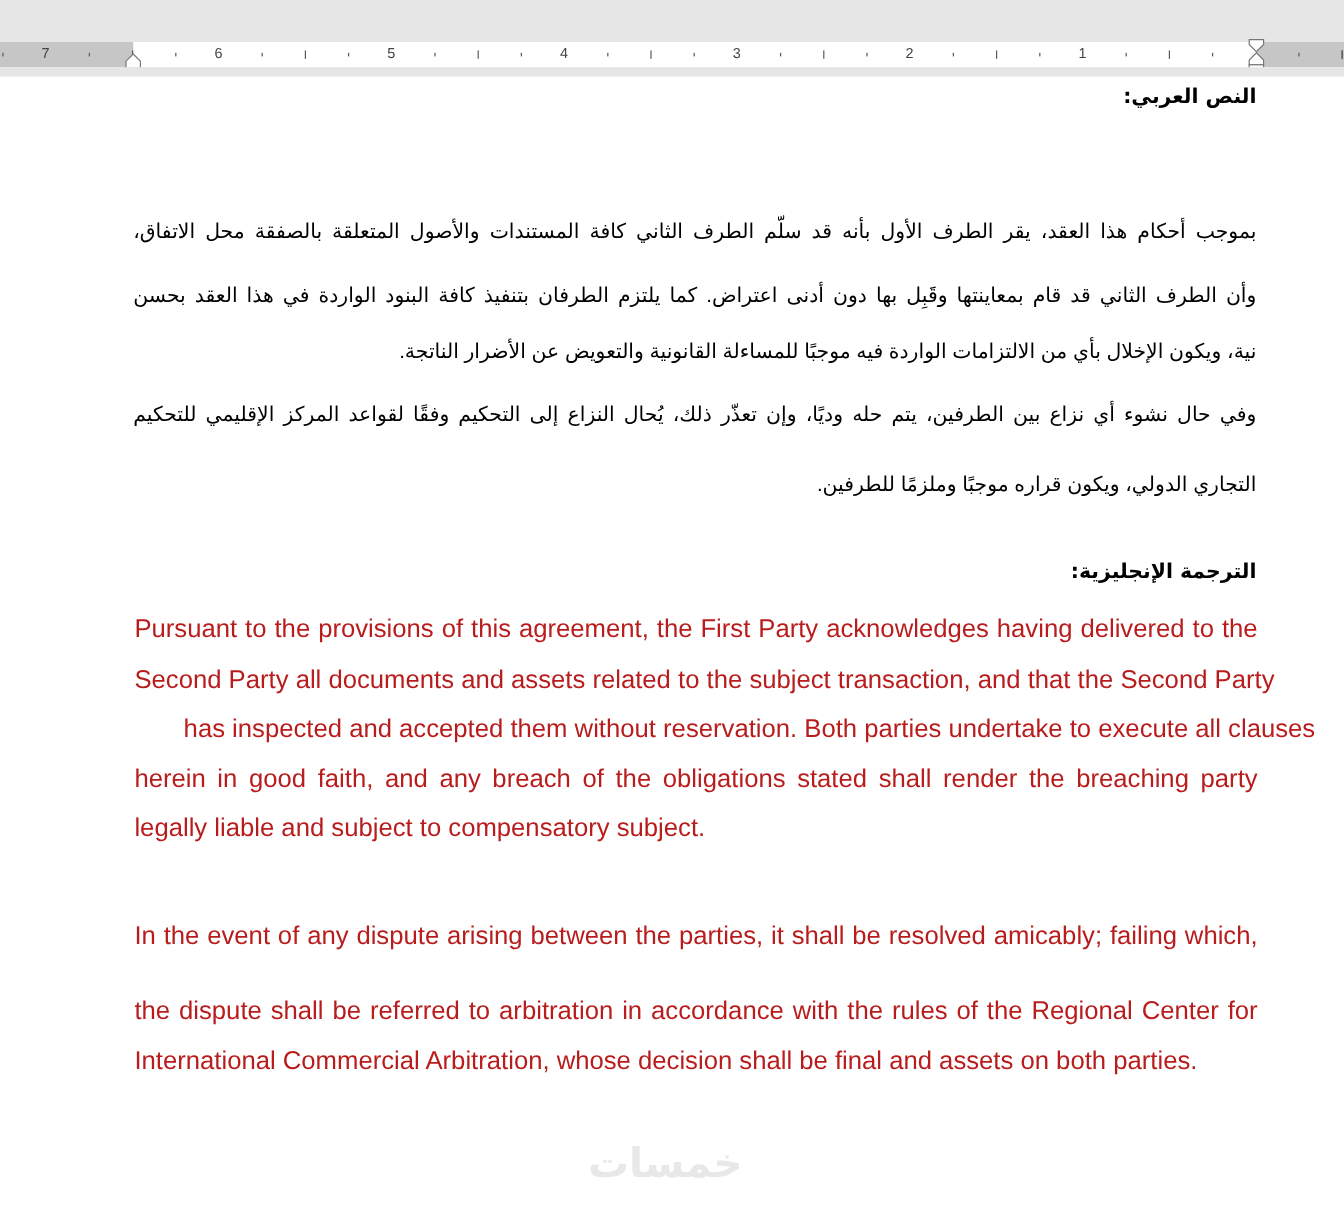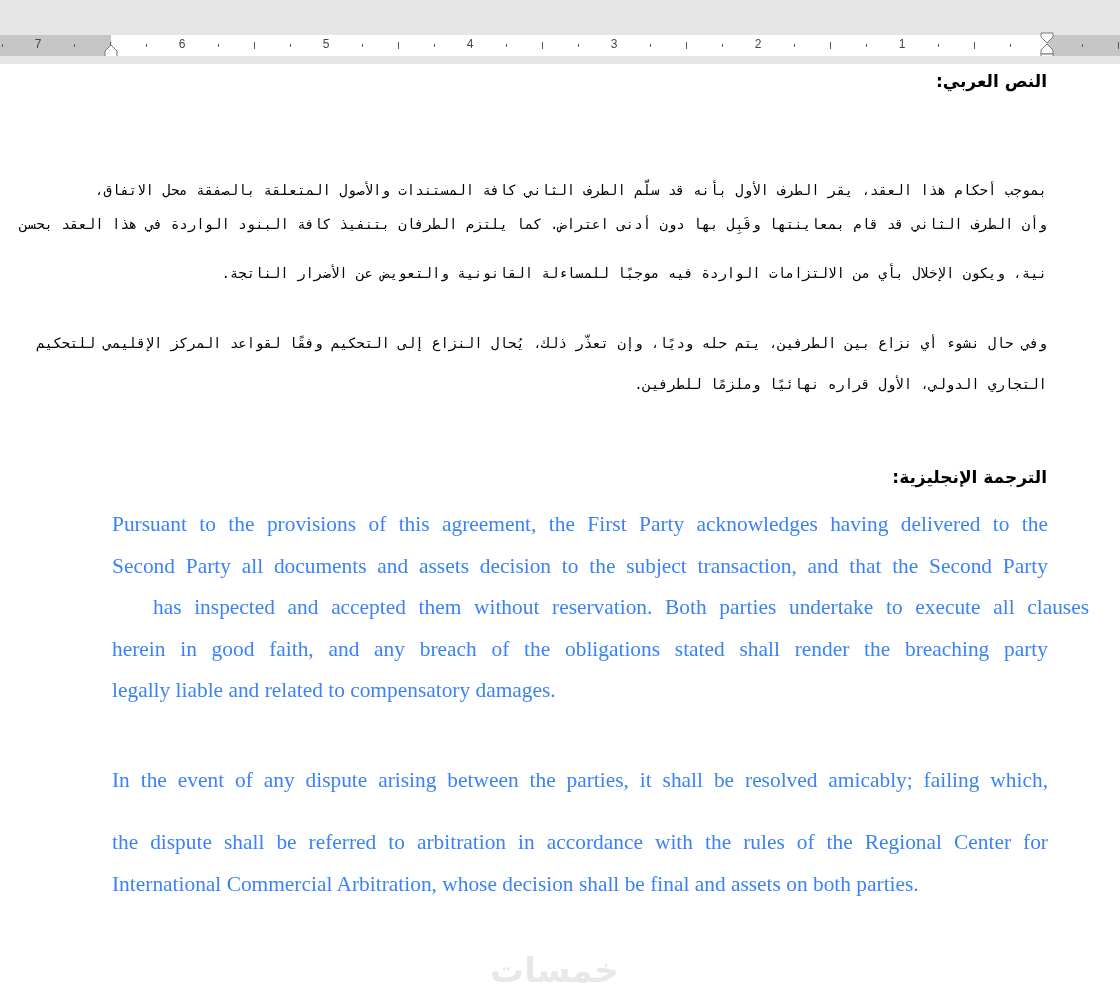--- a/index.html
+++ b/index.html
@@ -11,23 +11,23 @@
   .ruler-body { position:absolute; left:111px; top:0; width:936px; height:21px; background:#ffffff; }
   .ruler-under { position:absolute; left:0; top:56px; width:1120px; height:8px; background:#e6e6e6; }
   .tick { position:absolute; width:1px; background:#5a5a5a; }
   .tick.small { height:3px; top:9px; }
   .tick.big { height:7px; top:7px; }
   .rnum { position:absolute; top:2px; font-family:"Liberation Sans", sans-serif; font-size:12px; color:#444; transform:translateX(-50%); }
   .marker { position:absolute; }
   .page { position:absolute; left:0; top:64px; width:1120px; height:941px; background:#fff; }
   .ar { position:absolute; direction:rtl; text-align:justify; text-align-last:right; font-family:"DejaVu Sans", sans-serif; font-size:17px; color:#000; }
   .ar-head { font-weight:bold; font-size:17px; text-align:center; }
-  .ar-line { position:absolute; right:73px; width:936px; direction:rtl; text-align:justify; text-align-last:justify; font-family:Liberation Mono, monospace; font-size:14px; white-space:nowrap; color:#000; }
-  .ar-line.last { text-align-last:right; }
-  .en-line { position:absolute; left:112px; width:936px; text-align:justify; text-align-last:justify; font-family:Liberation Serif, serif; font-size:21.4px; color:#3b82f6; white-space:nowrap; }
+  .ar-line { position:absolute; right:73px; width:936px; direction:rtl; text-align:justify; text-align-last:justify; font-family:Liberation Sans, sans-serif; font-size:17px; white-space:nowrap; color:#000; }
+  .ar-line.last { text-align-last:right;margin-top:17px; }
+  .en-line { position:absolute; left:112px; width:936px; text-align:justify; text-align-last:justify; font-family:Liberation Sans, sans-serif; font-size:21.4px; color:#b91c1c; white-space:nowrap; }
   .en-line.last { text-align-last:left; }
   .watermark { position:absolute; left:490px; top:950px; font-family:"DejaVu Sans", sans-serif; font-size:34px; color:#e8e8e8; font-weight:bold; direction:rtl; }
 </style>
 </head>
 <body>
 
 <div class="topbar"></div>
 
 <div class="ruler">
   <div class="ruler-margin-left"></div>
@@ -77,37 +77,37 @@
   </svg>
 </div>
 <div class="ruler-under"></div>
 
 <div class="page"></div>
 
 <div class="ar ar-head" style="right:73px; top:71px;">النص العربي:</div>
 
 <div>
   <div class="ar-line" style="top:182px;">بموجب أحكام هذا العقد، يقر الطرف الأول بأنه قد سلّم الطرف الثاني كافة المستندات والأصول المتعلقة بالصفقة محل الاتفاق،</div>
-  <div class="ar-line" style="top:216px;">وأن الطرف الثاني قد قام بمعاينتها وقَبِل بها دون أدنى اعتراض. كما يلتزم الطرفان بتنفيذ كافة البنود الواردة في هذا العقد بحسن</div>
+  <div class="ar-line" style="top:236px;">وأن الطرف الثاني قد قام بمعاينتها وقَبِل بها دون أدنى اعتراض. كما يلتزم الطرفان بتنفيذ كافة البنود الواردة في هذا العقد بحسن</div>
   <div class="ar-line last" style="top:265px;">نية، ويكون الإخلال بأي من الالتزامات الواردة فيه موجبًا للمساءلة القانونية والتعويض عن الأضرار الناتجة.</div>
 </div>
 
 <div>
   <div class="ar-line" style="top:335px;margin-left:12px;">وفي حال نشوء أي نزاع بين الطرفين، يتم حله وديًا، وإن تعذّر ذلك، يُحال النزاع إلى التحكيم وفقًا لقواعد المركز الإقليمي للتحكيم</div>
-  <div class="ar-line last" style="top:376px;">التجاري الدولي، الأول قراره نهائيًا وملزمًا للطرفين.</div>
+  <div class="ar-line last" style="top:376px;">التجاري الدولي، ويكون قراره موجبًا وملزمًا للطرفين.</div>
 </div>
 
 <div class="ar ar-head" style="right:73px; top:467px;">الترجمة الإنجليزية:</div>
 
 <div>
   <div class="en-line" style="top:512px;">Pursuant to the provisions of this agreement, the First Party acknowledges having delivered to the</div>
-  <div class="en-line" style="top:554px;">Second Party all documents and assets decision to the subject transaction, and that the Second Party</div>
+  <div class="en-line" style="top:554px;">Second Party all documents and assets related to the subject transaction, and that the Second Party</div>
   <div class="en-line" style="top:595px;margin-left:41px;">has inspected and accepted them without reservation. Both parties undertake to execute all clauses</div>
   <div class="en-line" style="top:637px;">herein in good faith, and any breach of the obligations stated shall render the breaching party</div>
-  <div class="en-line last" style="top:678px;">legally liable and related to compensatory damages.</div>
+  <div class="en-line last" style="top:678px;">legally liable and subject to compensatory subject.</div>
 </div>
 
 <div>
   <div class="en-line" style="top:768px;">In the event of any dispute arising between the parties, it shall be resolved amicably; failing which,</div>
   <div class="en-line" style="top:830px;">the dispute shall be referred to arbitration in accordance with the rules of the Regional Center for</div>
   <div class="en-line last" style="top:872px;">International Commercial Arbitration, whose decision shall be final and assets on both parties.</div>
 </div>
 
 <div class="watermark">خمسات</div>
 

